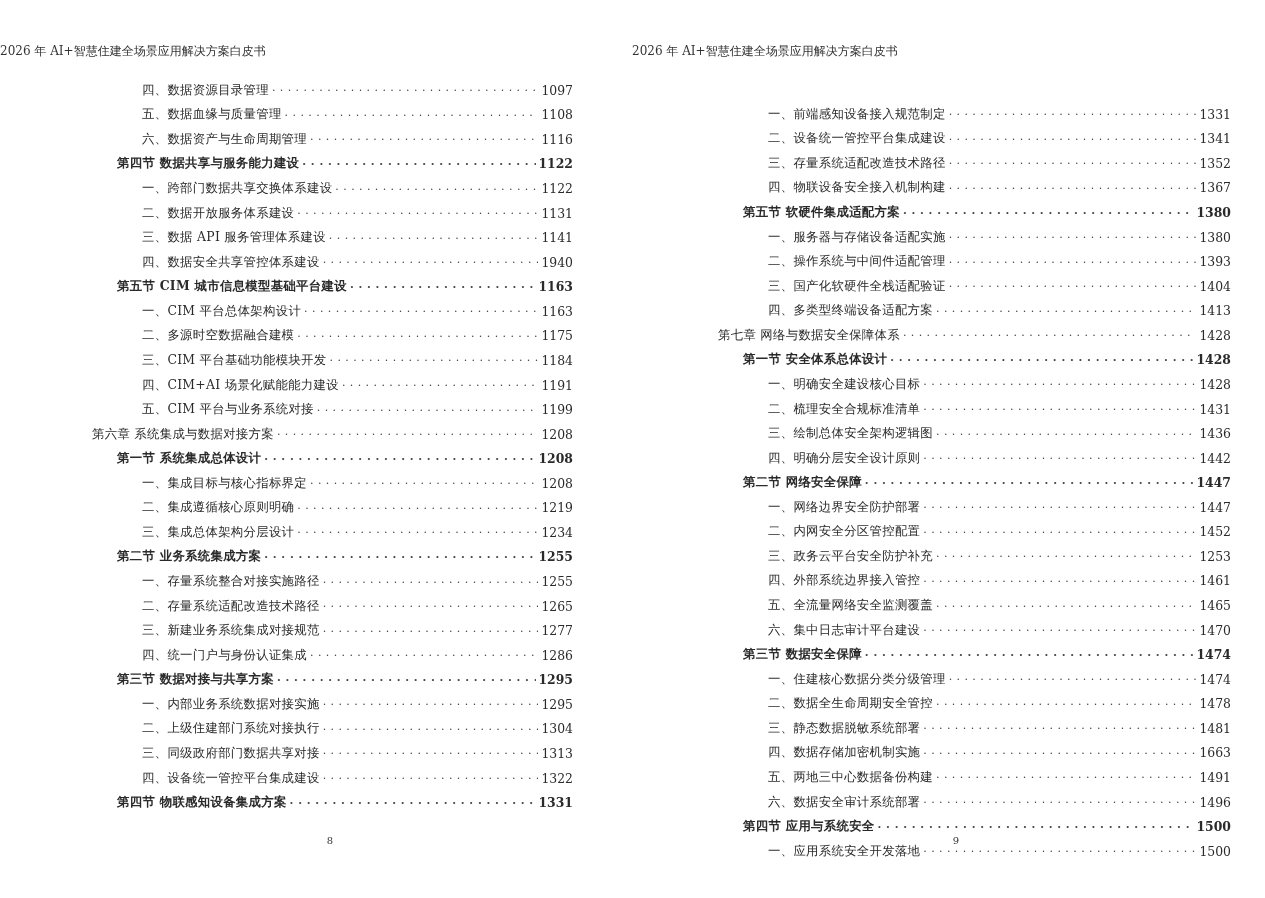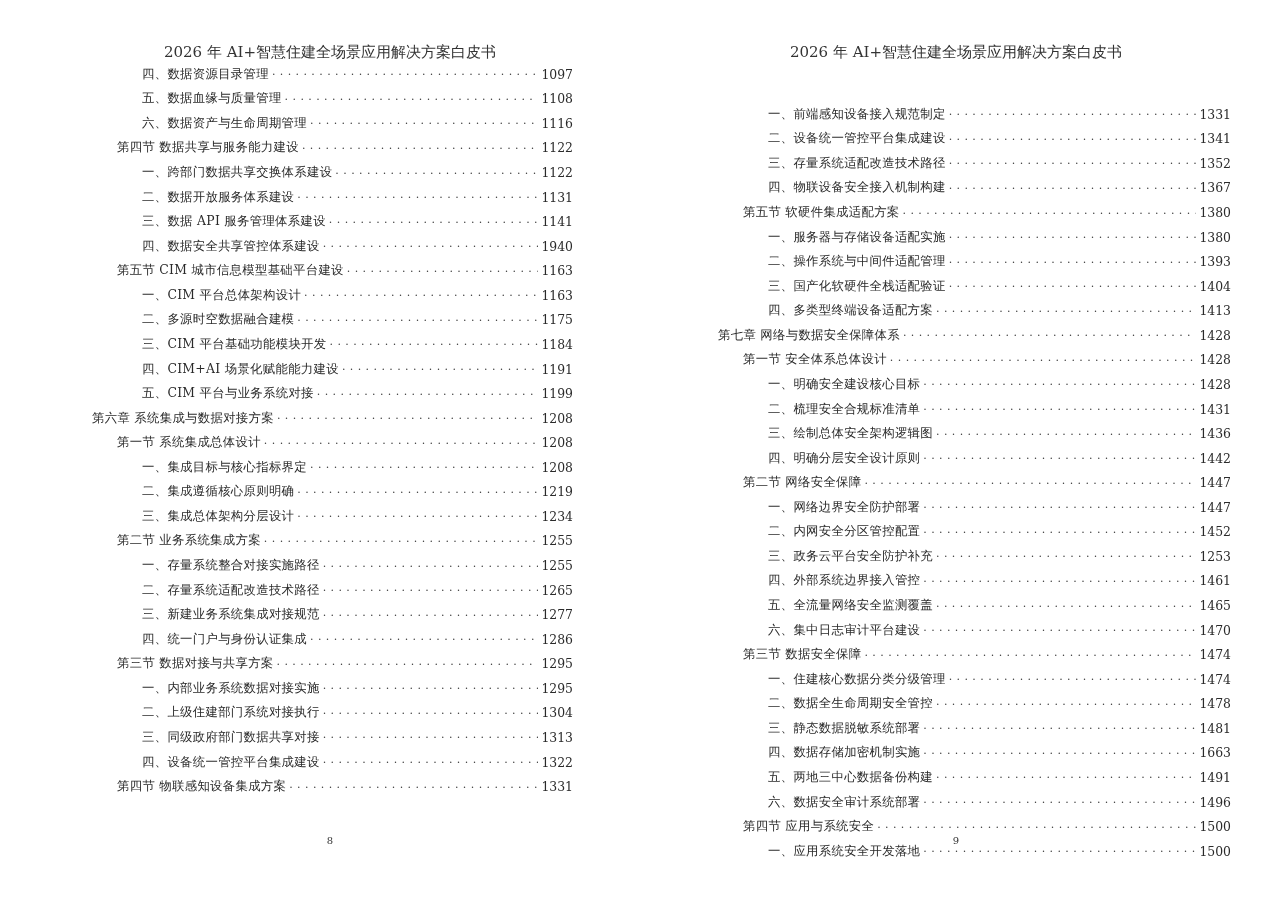--- a/index.html
+++ b/index.html
@@ -1,29 +1,29 @@
 <!DOCTYPE html>
 <html><head>
 <meta charset="utf-8">
 <style>
   html, body { margin: 0; padding: 0; background: #ffffff; }
   body { width: 1265px; height: 898px; position: relative; overflow: hidden;
          font-family: "DejaVu Serif", "Liberation Serif", serif; color: #2a2a2a; }
   .page { position: absolute; top: 0; height: 898px; }
   .page.left { left: 0; width: 632px; }
   .page.right { left: 632px; width: 633px; }
-  .running-header { position: absolute; top: 43px; font-size: 15px; color: #333; text-align: center; white-space: nowrap; }
+  .running-header { position: absolute; top: 43px; font-size: 12px; color: #333; white-space: nowrap; }
   .page.left .running-header { left: 0; width: 660px; }
   .page.right .running-header { left: 0; width: 648px; }
   .toc { position: absolute; top: 62px; }
-  .page.left .toc { left: 92px; width: 481px; }
+  .page.left .toc { left: 92px; width: 481px; margin-top: 16px; }
   .page.right .toc { left: 86px; width: 513px; margin-top: 40px; }
   .toc-row { height: 24.57px; display: flex; align-items: center; font-size: 12.4px; white-space: nowrap; }
   .toc-row.lvl0 { padding-left: 0; }
-  .toc-row.lvl1 { padding-left: 25px; }
+  .toc-row.lvl1 { padding-left: 25px; font-weight: bold; }
   .toc-row.lvl2 { padding-left: 50px; }
   .toc-title { flex: 0 0 auto; letter-spacing: 0.3px; }
   .toc-dots { flex: 1 1 auto; overflow: hidden; margin: 0 3px; height: 14px; position: relative; }
   .toc-dots::before { content: ". . . . . . . . . . . . . . . . . . . . . . . . . . . . . . . . . . . . . . . . . . . . . . . . . . . . . . . . . . . . . . . . . . . . . . . . . . . . . . . . . . . . ";
                       position: absolute; left: 0; top: -2px; font-size: 11px; letter-spacing: 0.45px; color: #444; white-space: nowrap; }
   .toc-page { flex: 0 0 auto; font-size: 12.4px; text-align: right; min-width: 30px; }
   .page-number { position: absolute; top: 835px; font-size: 10px; color: #333; text-align: center; }
   .page.left .page-number { left: 0; width: 660px; }
   .page.right .page-number { left: 0; width: 648px; }
 </style>

